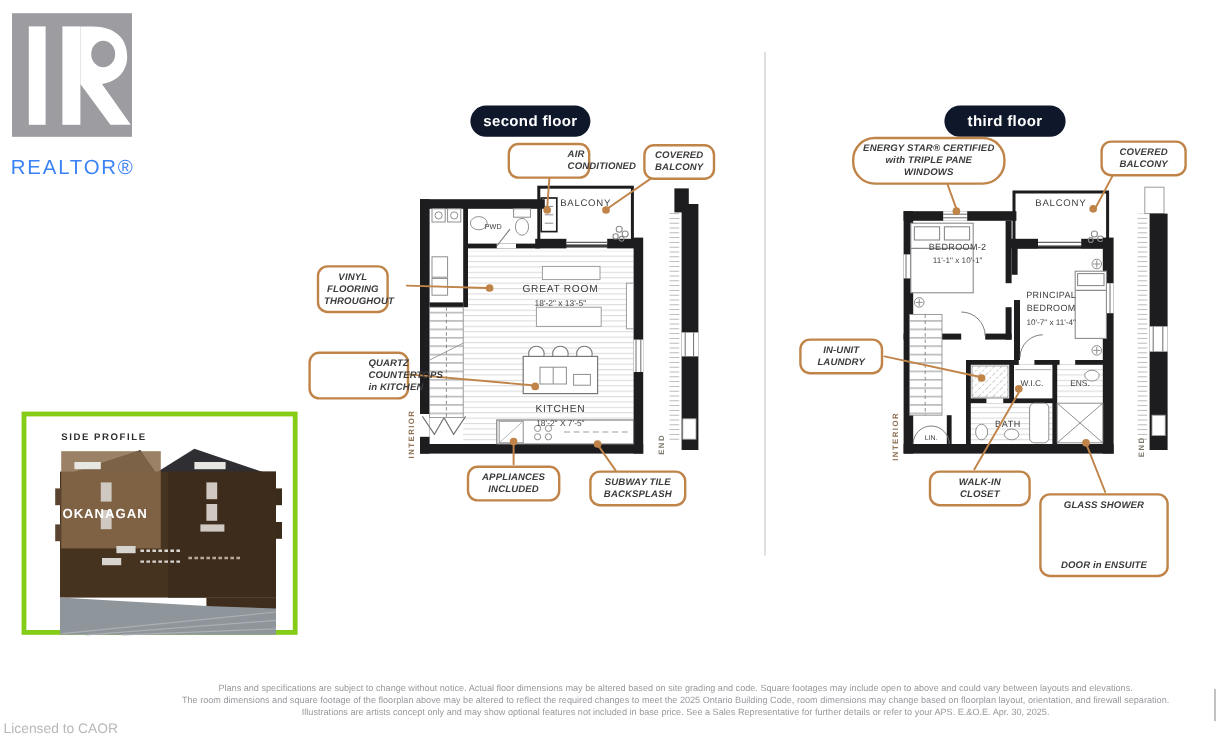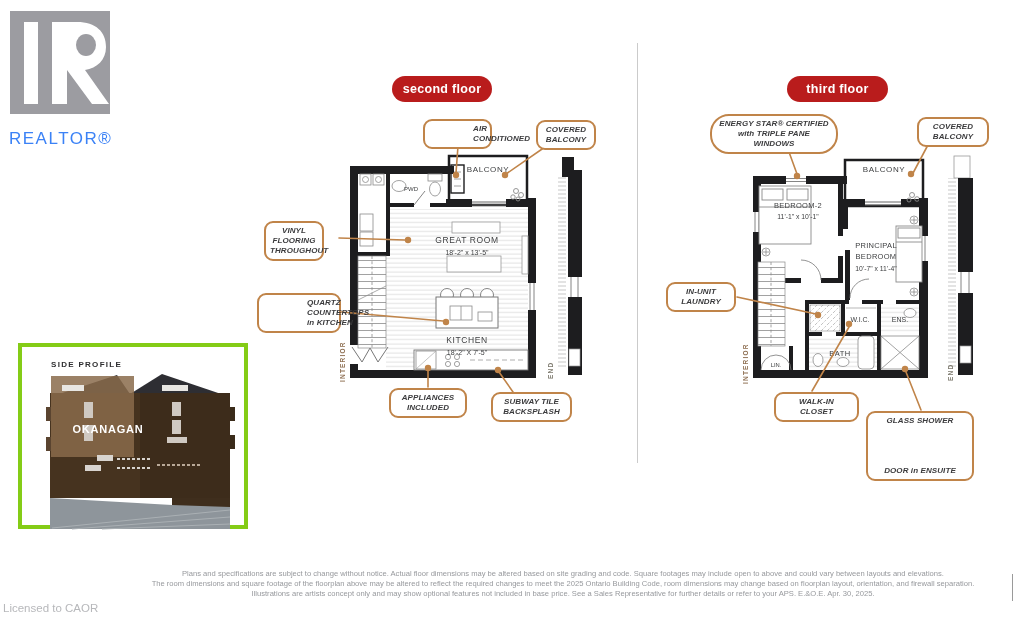--- a/index.html
+++ b/index.html
@@ -1,34 +1,34 @@
 <!DOCTYPE html>
 <html><head>
 <meta charset="utf-8">
 <style>
   html,body{margin:0;padding:0;background:#fff;}
   .page{position:relative;width:1024px;height:624px;background:#ffffff;overflow:hidden;
         font-family:"Liberation Sans",sans-serif;}
   .plan-svg{position:absolute;left:0;top:0;}
   .logo{position:absolute;left:9px;top:10px;width:130px;}
   .logo-text{margin-top:8px;font-size:17px;letter-spacing:1.5px;color:#3b82f6;}
-  .badge{position:absolute;height:26px;border-radius:13px;background:#b91c1c;color:#fff;
+  .badge{position:absolute;height:26px;border-radius:13px;background:#0f172a;color:#fff;
          font-weight:bold;font-size:12.5px;letter-spacing:.3px;
-         display:flex;align-items:center;justify-content:center;}
+         display:flex;align-items:center;justify-content:center;margin-top:12px;}
   .callout{position:absolute;background:#fff;border:2px solid #c08449;border-radius:9px;
            padding:3px 4px;font-style:italic;font-weight:bold;font-size:8px;line-height:1.24;
            color:#3b3b3d;text-align:center;display:flex;flex-direction:column;
            justify-content:center;box-sizing:border-box;letter-spacing:.1px;z-index:5;}
   .callout span{display:block;white-space:nowrap;}
   .divider{position:absolute;left:637px;top:43px;width:1px;height:420px;background:#cbcbcb;}
   .side-profile{position:absolute;left:18px;top:343px;width:230px;height:186px;background:#fff;
                 border:4px solid #84cc16;box-sizing:border-box;}
   .side-profile-title{position:absolute;left:29px;top:13px;font-size:8px;font-weight:bold;
                       letter-spacing:1.3px;color:#2e2e30;}
-  .model-name{position:absolute;left:46px;top:76px;width:80px;text-align:center;color:#fff;
+  .model-name{position:absolute;left:30px;top:76px;width:80px;color:#fff;
               font-weight:bold;font-size:11px;letter-spacing:.8px;z-index:3;}
   .disclaimer{position:absolute;left:103px;top:569px;width:920px;text-align:center;
               font-size:7.6px;line-height:10px;color:#97999d;}
   .licensed{position:absolute;left:3px;top:602px;font-size:11.5px;color:#b7b8bb;}
   .fold-mark{position:absolute;left:1012px;top:574px;width:1px;height:27px;background:#9a9a9a;}
 </style>
 </head>
 <body>
 
 <div class="page">

